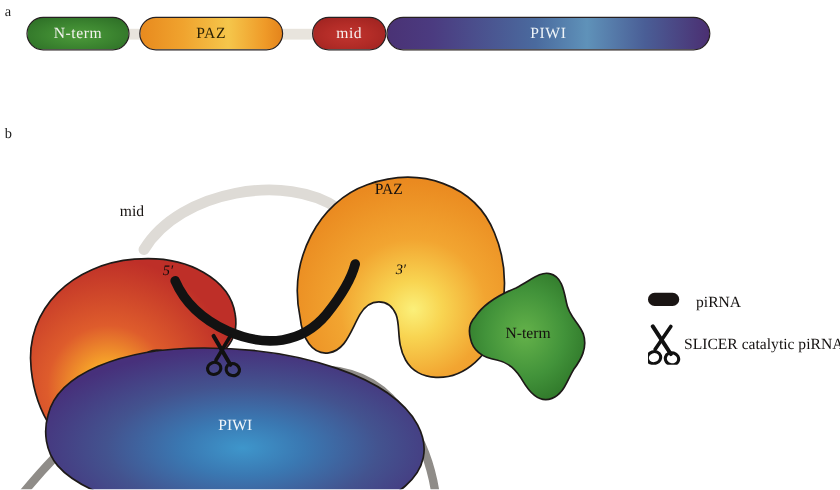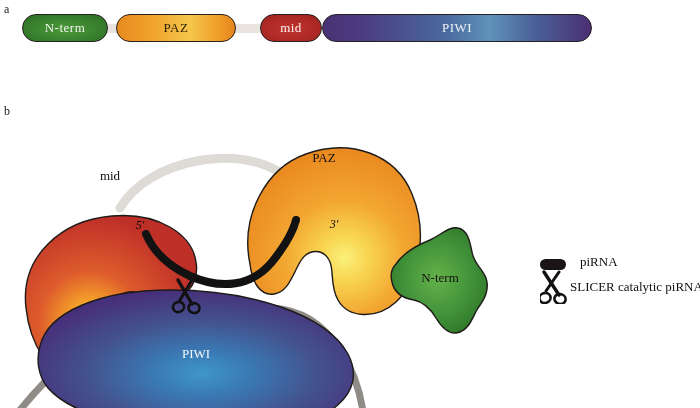--- a/index.html
+++ b/index.html
@@ -102,21 +102,21 @@
 
   
   #legend {
     position: absolute;
     left: 540px;
     top: 244px;
     width: 160px;
   }
   .legend-row {
     display: flex;
-    align-items: flex-end;
+    align-items: flex-start;
     height: 26px;
   }
   .legend-swatch-wrap {
     width: 40px;
     display: flex;
     align-items: center;
     justify-content: flex-start;
   }
   .legend-bar {
     width: 26px;

